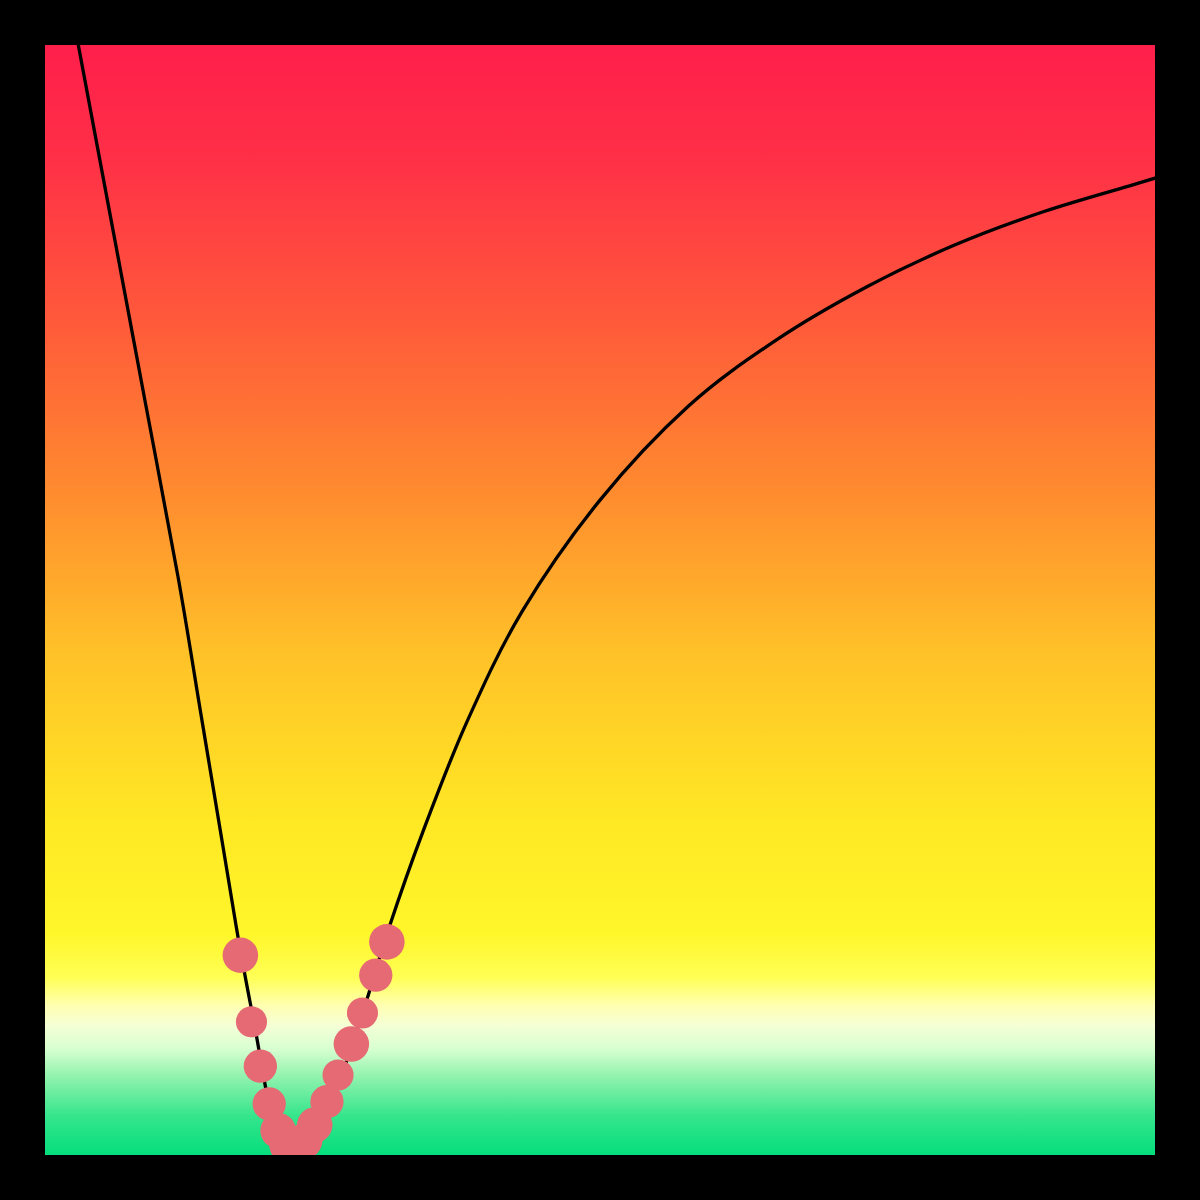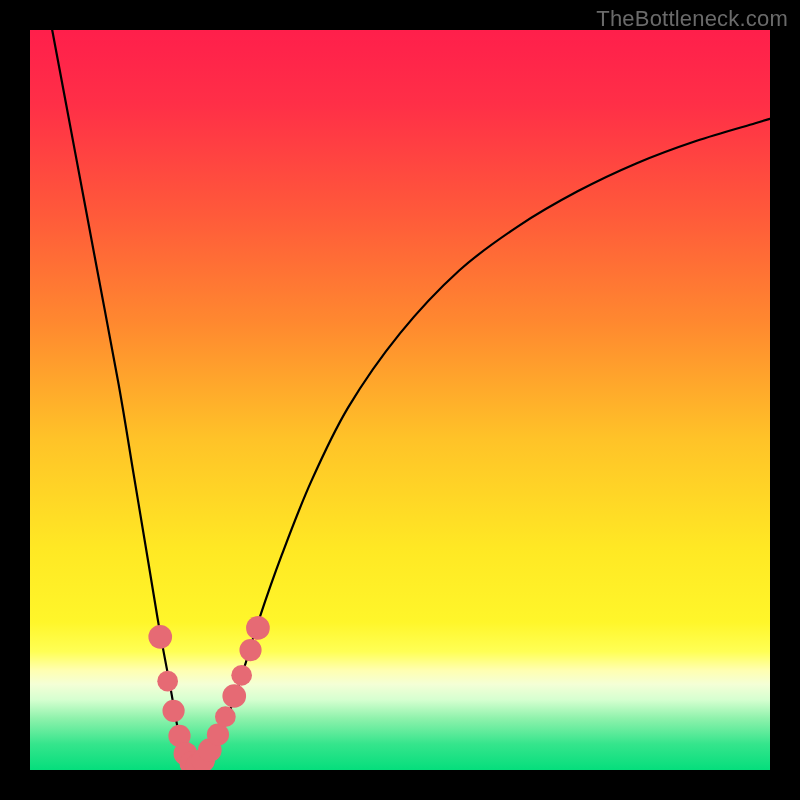--- a/index.html
+++ b/index.html
@@ -98,15 +98,14 @@
           <circle cx="195.36" cy="686.72" r="10.36" fill="#e66a74"></circle>
           <circle cx="204.24" cy="666.00" r="11.84" fill="#e66a74"></circle>
           <circle cx="211.64" cy="645.28" r="10.36" fill="#e66a74"></circle>
           <circle cx="220.52" cy="620.12" r="11.10" fill="#e66a74"></circle>
           <circle cx="227.92" cy="597.92" r="11.84" fill="#e66a74"></circle>
         </g>
     </svg>
 
   </div>
 
-  <div class="watermark">TheBottleneck.com</div>
 
 </div>
 
 </body></html>

